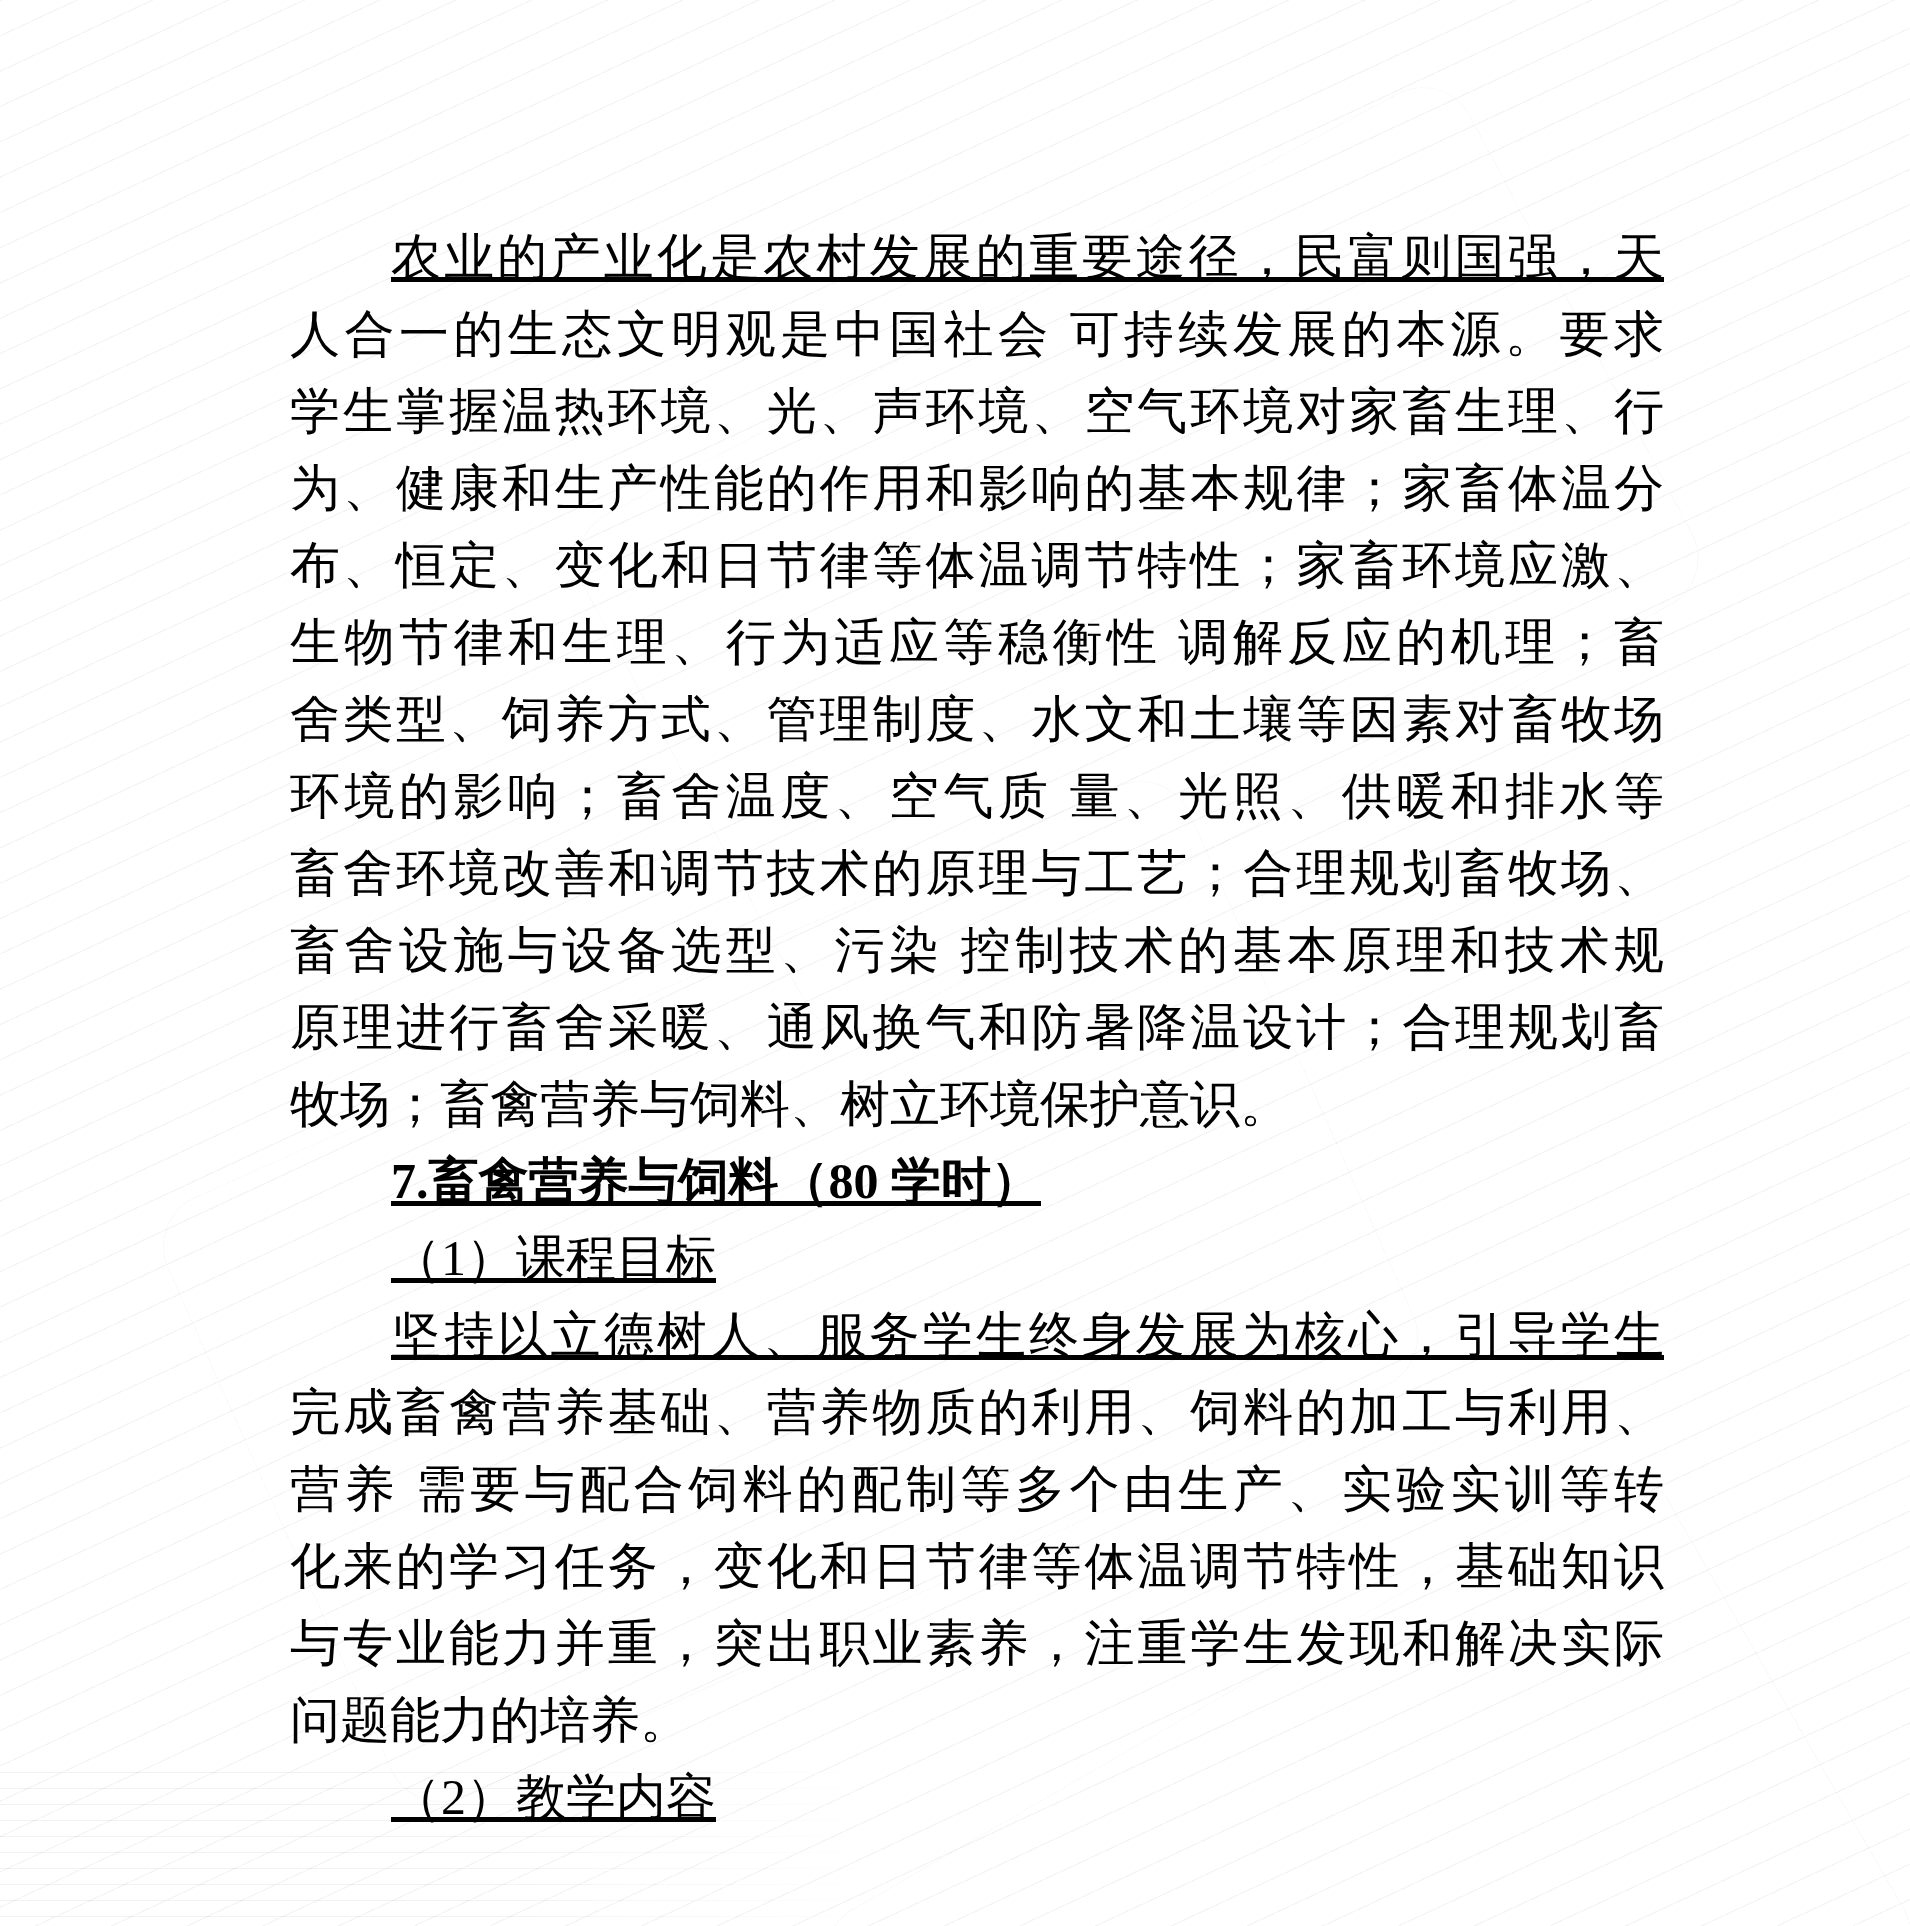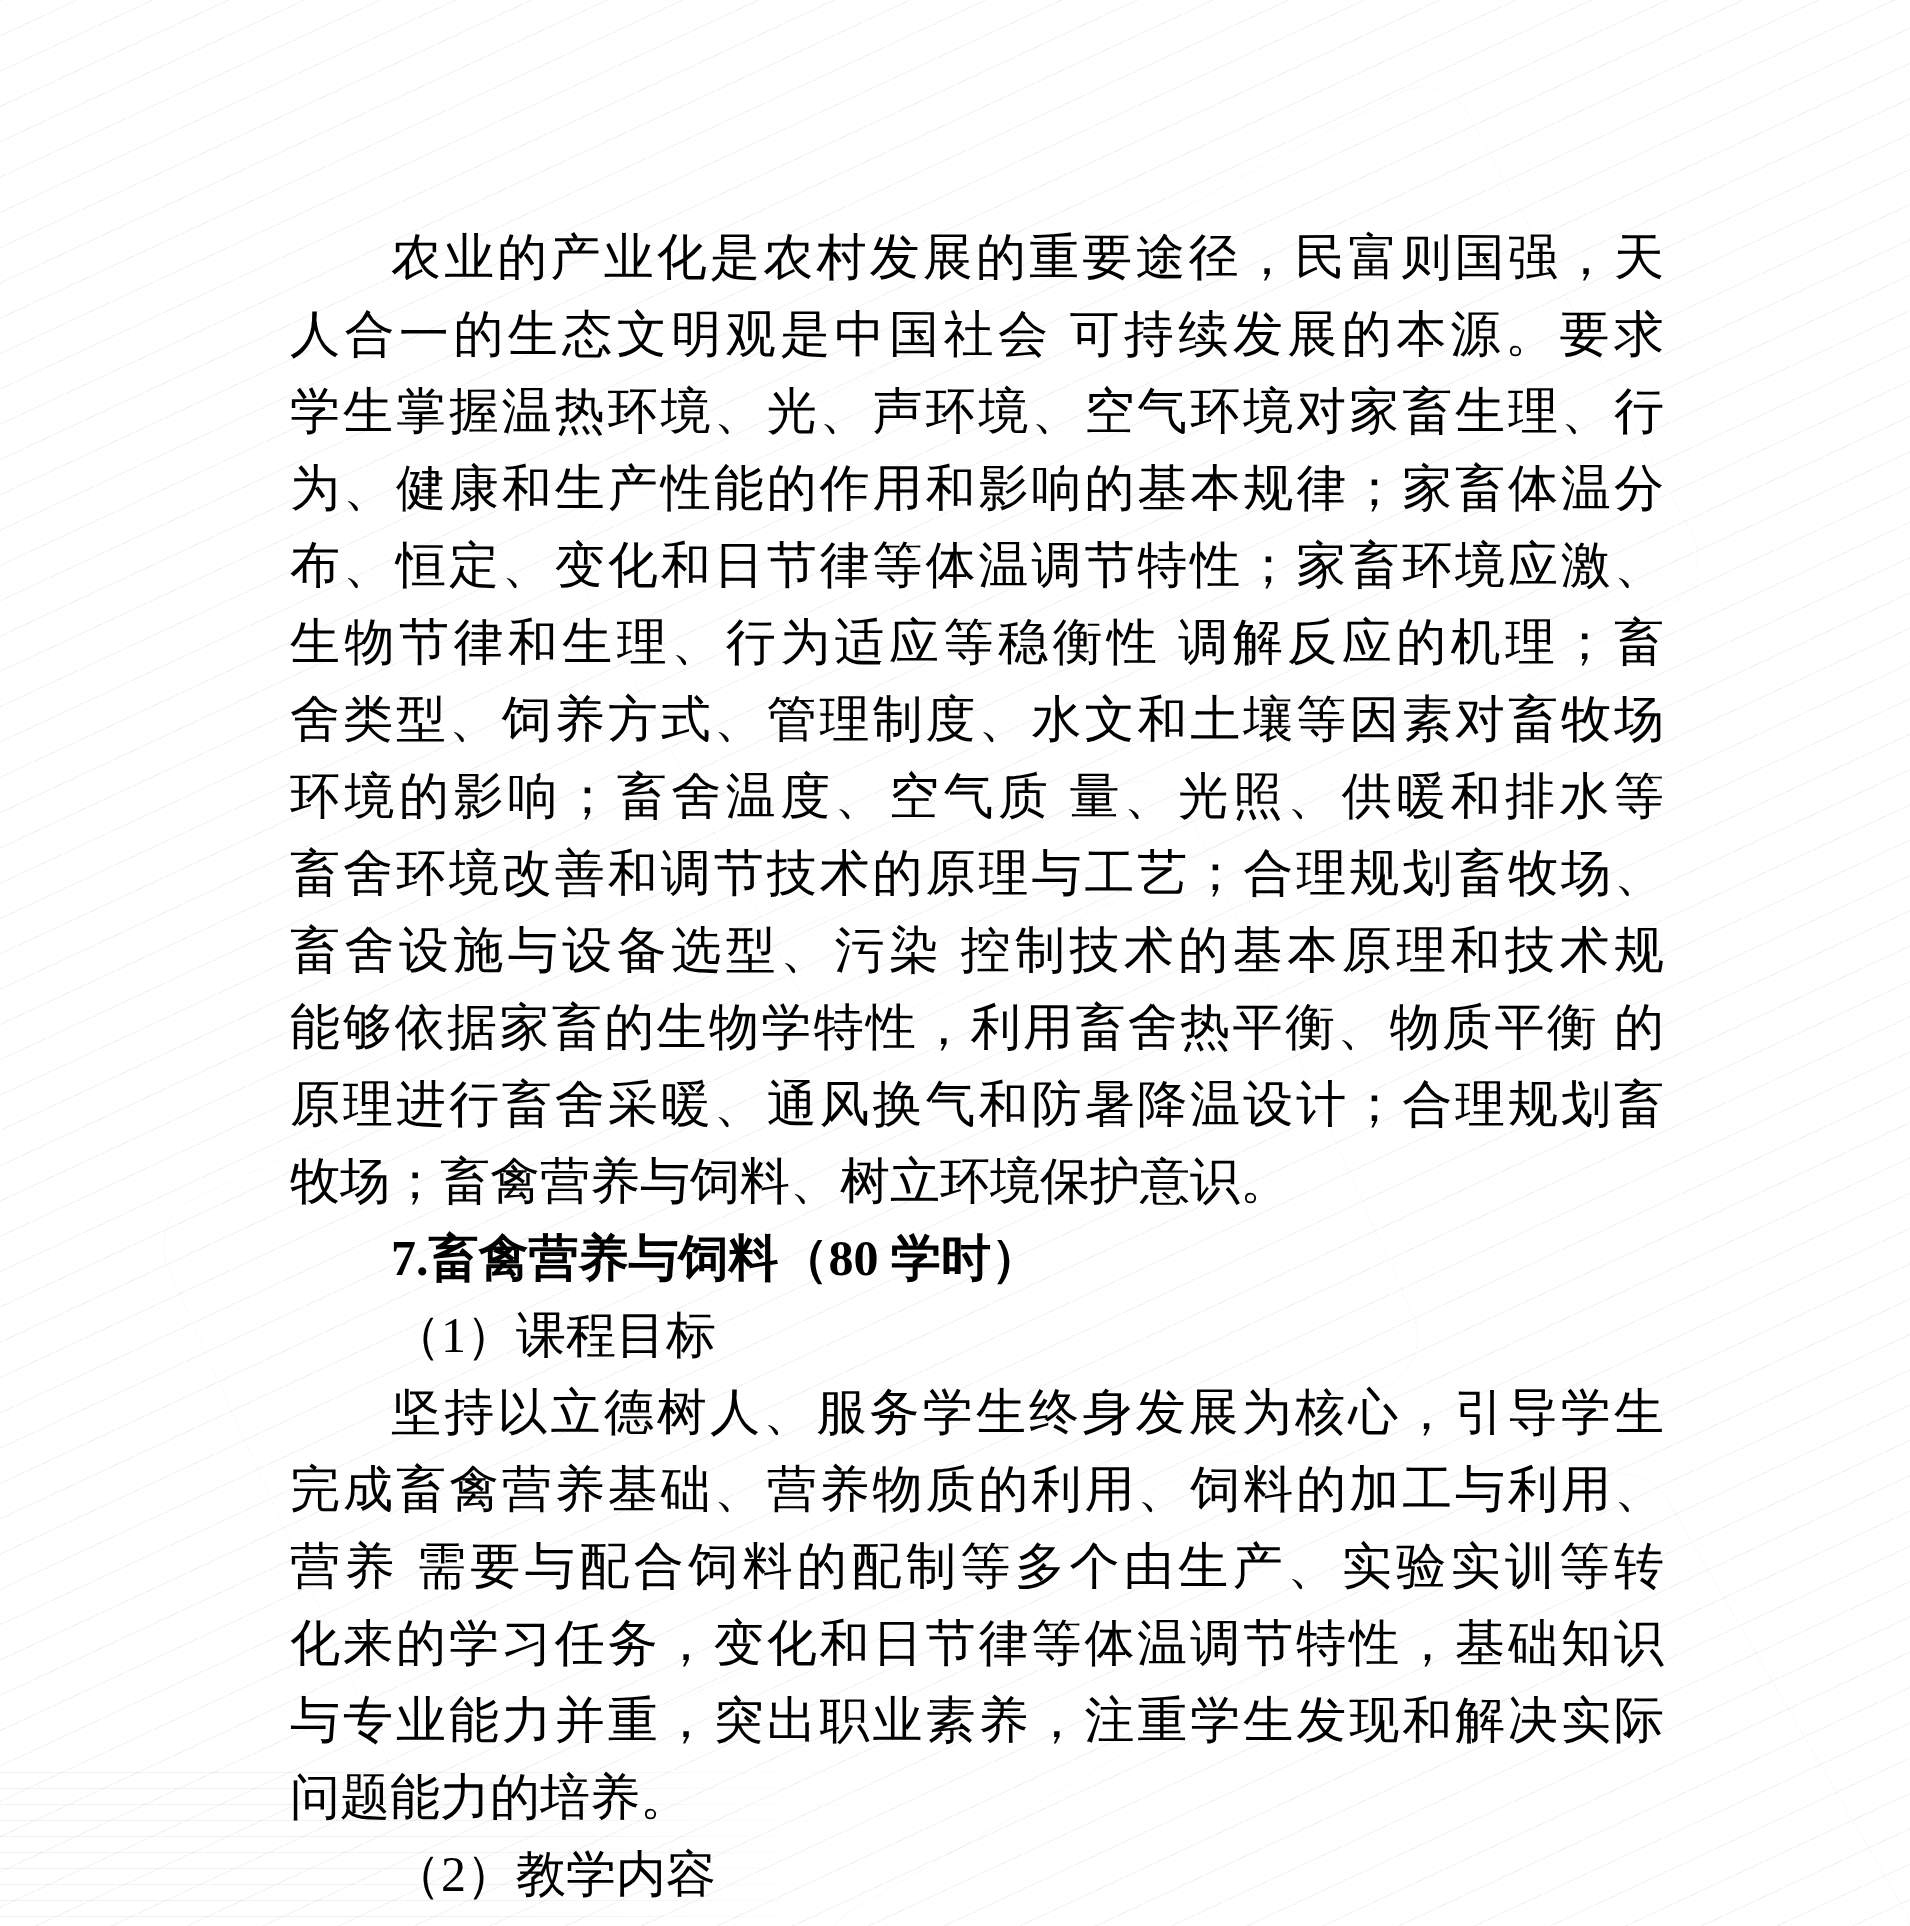--- a/index.html
+++ b/index.html
@@ -46,21 +46,21 @@
     letter-spacing:0;
   }
   .line{height:77px;white-space:pre;}
   .line.justify{
     white-space:normal;
     text-align:justify;
     text-align-last:justify;
     text-justify:inter-character;
   }
   .line.left{text-align:left;}
-  .line.indent{padding-left:101px;}
+  .line.indent{padding-left:101px;text-decoration:underline;}
   .line.bold{font-weight:bold;}
 </style>
 </head>
 <body>
 
 <div class="page">
   <div class="wm-diag"></div>
   <div class="wm-hlines"></div>
   <div class="wm-box b1"></div>
   <div class="wm-box b2"></div>
@@ -70,21 +70,20 @@
       <div class="line justify indent">农业的产业化是农村发展的重要途径，民富则国强，天</div>
       <div class="line justify">人合一的生态文明观是中国社会 可持续发展的本源。要求</div>
       <div class="line justify">学生掌握温热环境、光、声环境、空气环境对家畜生理、行</div>
       <div class="line justify">为、健康和生产性能的作用和影响的基本规律；家畜体温分</div>
       <div class="line justify">布、恒定、变化和日节律等体温调节特性；家畜环境应激、</div>
       <div class="line justify">生物节律和生理、行为适应等稳衡性 调解反应的机理；畜</div>
       <div class="line justify">舍类型、饲养方式、管理制度、水文和土壤等因素对畜牧场</div>
       <div class="line justify">环境的影响；畜舍温度、空气质 量、光照、供暖和排水等</div>
       <div class="line justify">畜舍环境改善和调节技术的原理与工艺；合理规划畜牧场、</div>
       <div class="line justify">畜舍设施与设备选型、污染 控制技术的基本原理和技术规</div>
-      <div class="line justify">能够依据家畜的生物学特性，利用畜舍热平衡、物质平衡 的</div>
       <div class="line justify">原理进行畜舍采暖、通风换气和防暑降温设计；合理规划畜</div>
       <div class="line left">牧场；畜禽营养与饲料、树立环境保护意识。</div>
       <div class="line left indent bold">7.畜禽营养与饲料（80 学时）</div>
       <div class="line left indent">（1）课程目标</div>
       <div class="line justify indent">坚持以立德树人、服务学生终身发展为核心，引导学生</div>
       <div class="line justify">完成畜禽营养基础、营养物质的利用、饲料的加工与利用、</div>
       <div class="line justify">营养 需要与配合饲料的配制等多个由生产、实验实训等转</div>
       <div class="line justify">化来的学习任务，变化和日节律等体温调节特性，基础知识</div>
       <div class="line justify">与专业能力并重，突出职业素养，注重学生发现和解决实际</div>
       <div class="line left">问题能力的培养。</div>

